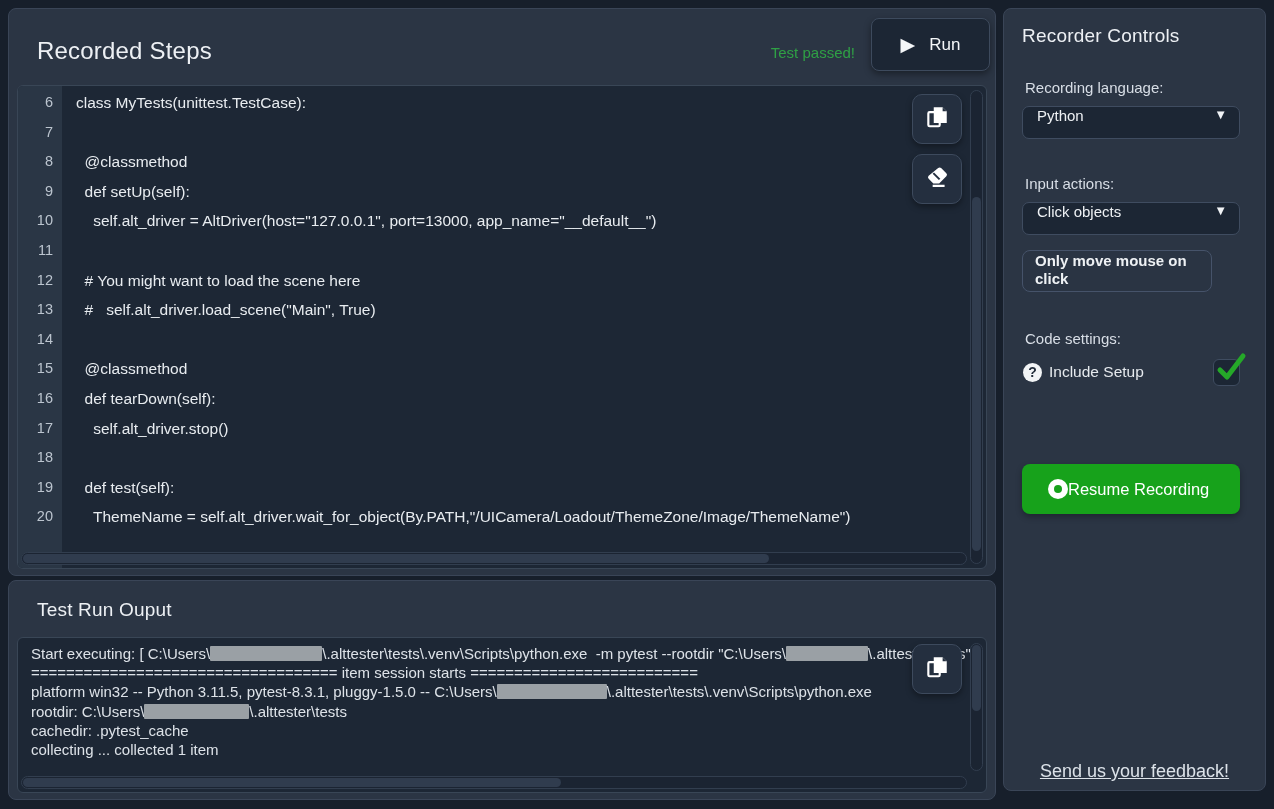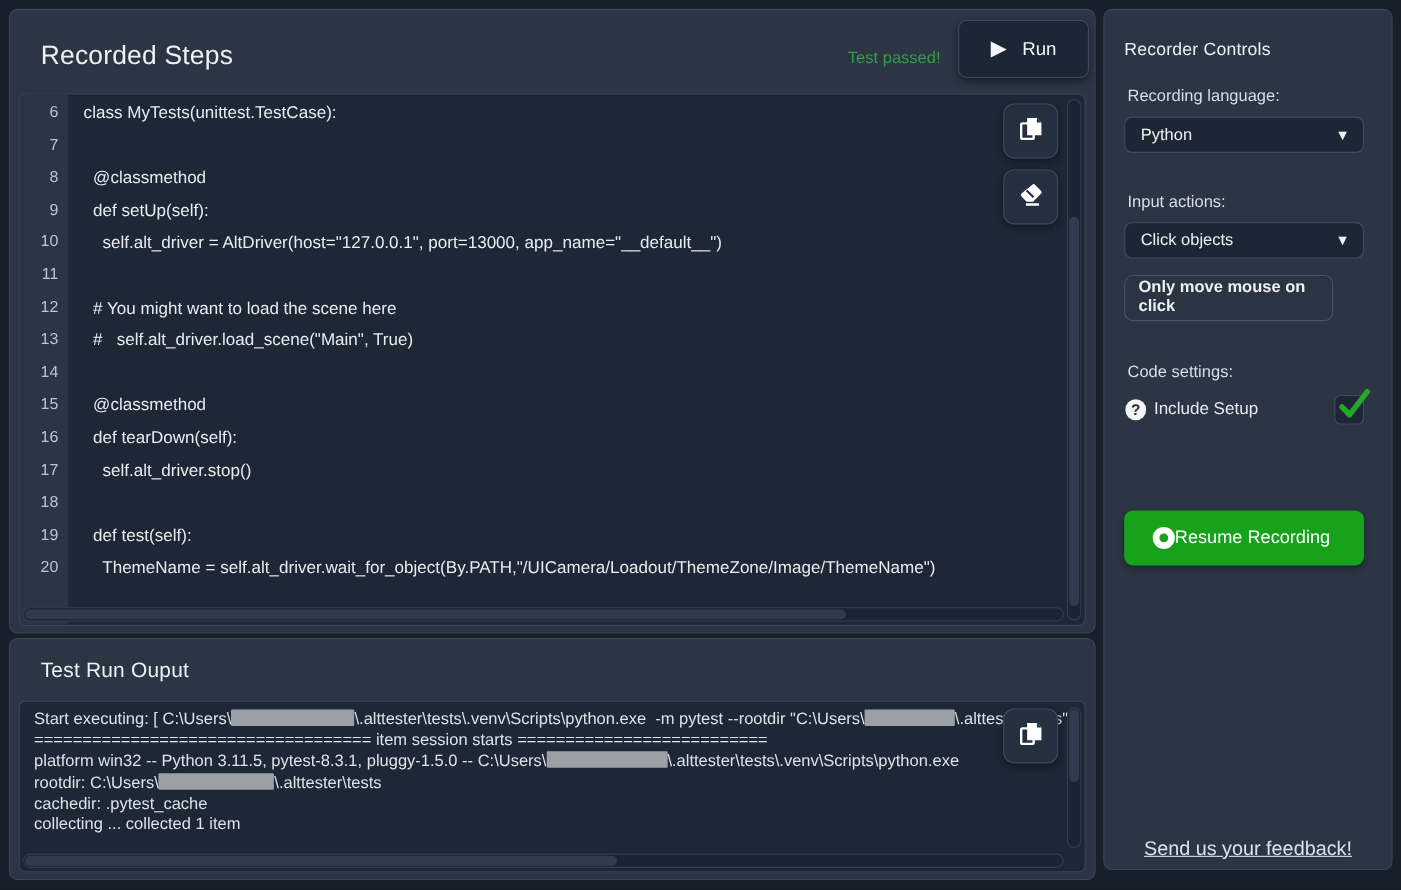--- a/index.html
+++ b/index.html
@@ -7,21 +7,21 @@
   #stage { position:relative; width:1274px; height:809px; background:#171f2b; }
 
   .panel { position:absolute; background:#2b3544; border:1px solid #3a4557; border-radius:8px; }
   #panel-recorded { left:8px; top:8px; width:988px; height:568px; }
   #panel-output   { left:8px; top:580px; width:988px; height:220px; }
   #panel-sidebar  { left:1003px; top:8px; width:263px; height:783px; }
 
   .panel-title { position:absolute; color:#edf0f4; font-size:24px; letter-spacing:.2px; }
   #recorded-title { left:28px; top:28px; }
   #output-title { left:28px; top:18px; font-size:19px; }
-  #sidebar-title { left:18px; top:28px; font-size:16px; }
+  #sidebar-title { left:18px; top:16px; font-size:19px; }
 
   #status-text { position:absolute; right:140px; top:35px; color:var(--status-green,#2fa045); font-size:15px; }
 
   #run-button { position:absolute; left:862px; top:9px; width:119px; height:53px; background:#1c2634; border:1px solid #3d4a5d; border-radius:8px; box-shadow:0 3px 7px rgba(0,0,0,.4); display:flex; align-items:center; justify-content:center; gap:14px; cursor:pointer; }
   #run-button .play { color:#f4f6f8; font-size:19px; line-height:1; }
   #run-button .lbl { color:#f4f6f8; font-size:17px; }
 
   .dark-box { position:absolute; background:#1d2735; border:1px solid #394656; border-radius:6px; overflow:hidden; }
   #code-box { left:8px; top:76px; width:970px; height:484px; }
   #code-gutter-bg { position:absolute; left:0; top:0; width:44px; height:100%; background:#2a3645; }
@@ -51,21 +51,21 @@
   #console-vscroll { right:3px; top:5px; height:128px; }
   #console-vscroll .thumb-v { top:1px; height:52%; }
   #console-hscroll { left:3px; bottom:3px; right:19px; }
   #console-hscroll .thumb-h { left:1px; width:57%; }
 
   .side-label { position:absolute; left:21px; color:#d8dee6; font-size:15px; }
   #recording-language-label { top:70px; }
   #input-actions-label { top:166px; }
   #code-settings-label { top:321px; }
 
-  .dropdown { position:absolute; left:18px; width:218px; height:33px; background:#1c2634; border:1px solid #3f4c60; border-radius:7px; display:flex; align-items:center; cursor:pointer;gap:12px; }
+  .dropdown { position:absolute; left:18px; width:218px; height:33px; background:#1c2634; border:1px solid #3f4c60; border-radius:7px; display:flex; cursor:pointer;gap:12px; }
   #language-dropdown { top:97px; }
   #input-actions-dropdown { top:193px; }
   .dropdown .val { color:#eef1f4; font-size:15px; padding-left:14px; flex:1; }
   .dropdown .arrow { color:#f0f3f6; font-size:13px; padding-right:12px; }
 
   #mouse-mode-button { position:absolute; left:18px; top:241px; width:190px; height:42px; background:#2a3443; border:1px solid #46536a; border-radius:8px; color:#eef1f4; font-size:15px; line-height:18px; padding:3px 12px; display:flex; align-items:flex-end; cursor:pointer;font-weight:bold; }
 
   #include-setup-row { position:absolute; left:18px; top:350px; width:218px; height:28px; }
   #question-icon { position:absolute; left:1px; top:4px; width:19px; height:19px; background:#f2f4f6; color:#222c3a; border-radius:50%; font-size:14px; font-weight:bold; text-align:center; line-height:19px; }
   #include-setup-label { position:absolute; left:27px; top:4px; color:#e6eaee; font-size:15.5px; }

